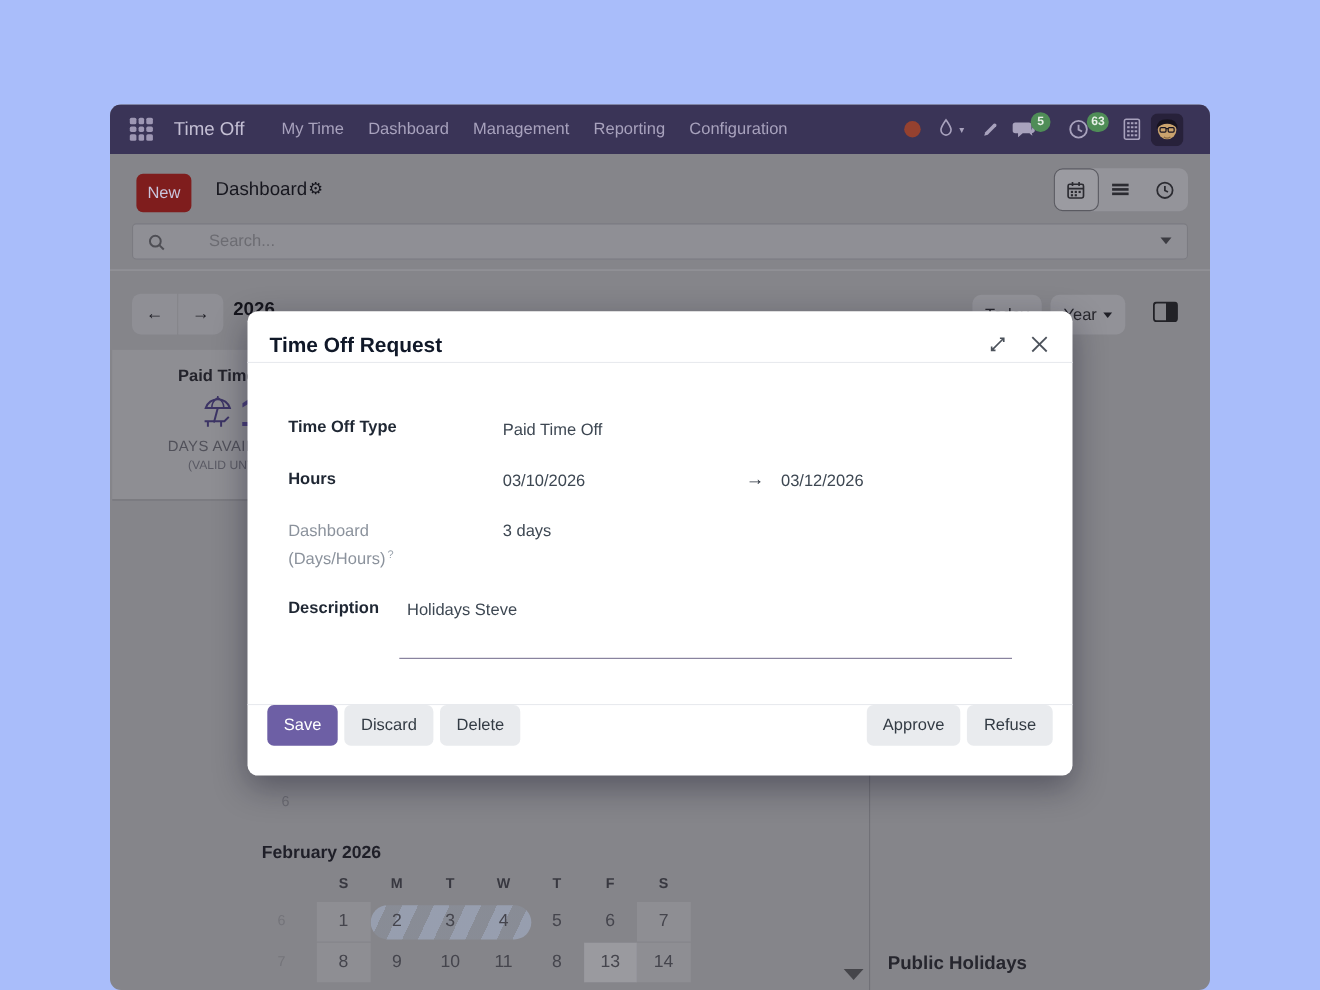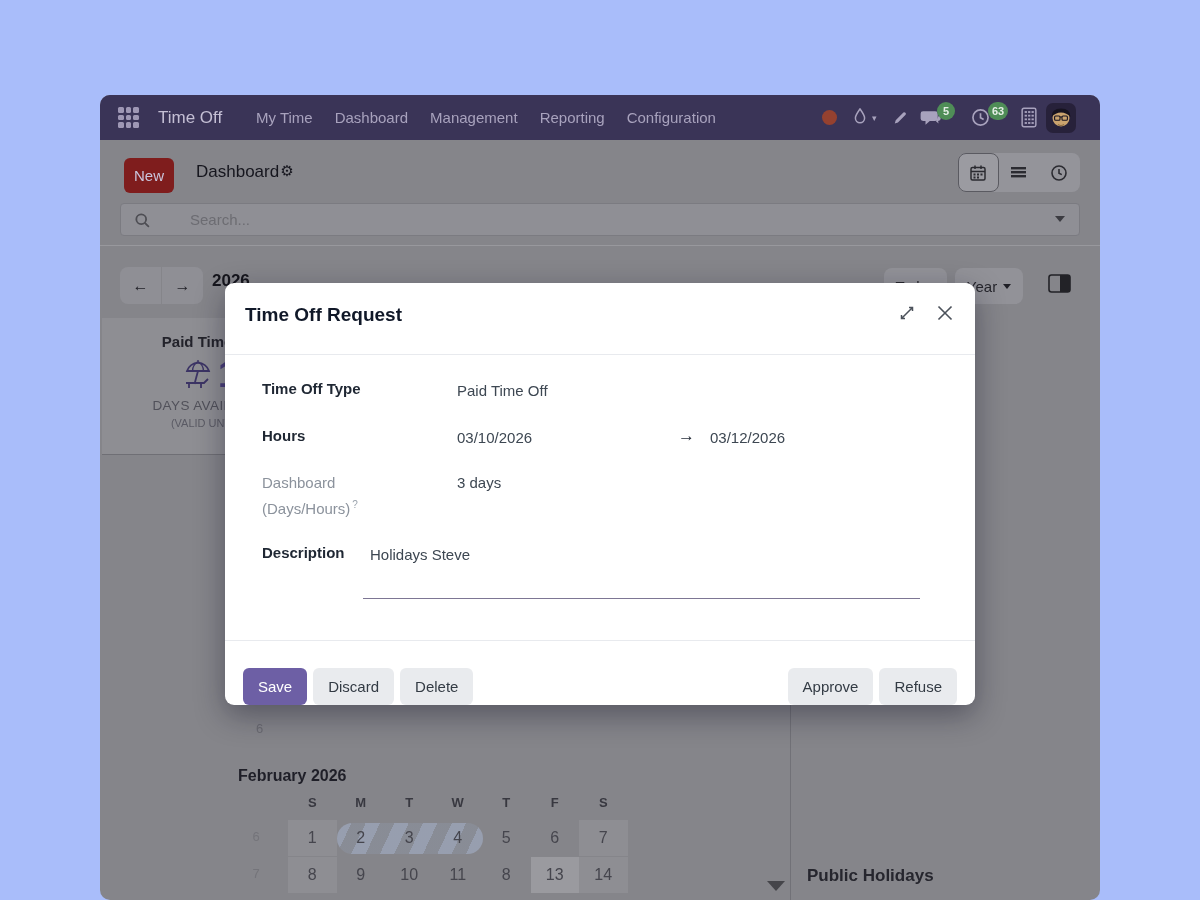--- a/index.html
+++ b/index.html
@@ -88,34 +88,34 @@
   .right-panel { position:absolute; left:690px; top:215px; width:310px; height:590px; border-left:1px solid #717177; }
   .event-line { position:absolute; left:16px; top:488px; font-size:15px; color:#4f4f57; }
   .event-date { font-weight:bold; color:#8f3054; }
   .rp-section { position:absolute; left:16px; top:556px; font-size:17px; font-weight:bold; color:#26262e; }
   .scroll-down { position:absolute; left:667px; top:786px; width:0; height:0;
     border-left:9px solid transparent; border-right:9px solid transparent; border-top:10px solid #45454a; }
 
   
   .modal { position:absolute; left:125px; top:188px; width:750px; height:422px; background:#ffffff;
     border-radius:9px; box-shadow:0 10px 30px rgba(15,15,35,.4); z-index:50; }
-  .modal-header { position:absolute; left:0; top:0; width:750px; height:72px; border-bottom:1px solid #e8eaee; }
+  .modal-header { position:absolute; left:0; top:0; width:750px; height:47px; border-bottom:1px solid #e8eaee; }
   .modal-title { position:absolute; left:20px; top:0; line-height:64px; font-size:19px; font-weight:600; color:#101828; }
   .icon-btn { position:absolute; background:none; border:none; cursor:pointer; }
   .expand-btn { left:672px; top:20px; } .close-btn { left:708px; top:18px; }
 
   .m-label { position:absolute; left:37px; font-size:15px; font-weight:600; color:#1f2733; }
   .m-label.muted { font-weight:400; color:#8b929c; }
   .m-value { position:absolute; font-size:15px; color:#3d4752; }
   .date-arrow { position:absolute; left:453px; top:143px; font-size:17px; color:#1f2733; }
   .req-help { font-size:10px; color:#9aa3ad; vertical-align:super; margin-left:2px; }
   .desc-line { position:absolute; left:138px; top:315px; width:557px; height:1px; background:#7d7694; }
 
   .modal-footer { position:absolute; left:0; top:357px; width:750px; height:65px; border-top:1px solid #e8eaee;
-    display:flex; align-items:flex-end; padding:0 18px; gap:6px; }
+    display:flex; align-items:flex-start; padding:0 18px; gap:6px; }
   .m-btn { height:37px; padding:0 15px; border:none; border-radius:6px; font-size:15px;
     font-family:"Liberation Sans",sans-serif; background:#e9ebee; color:#333b44; }
   .m-btn.primary { background:#6d5fa5; color:#ffffff; }
   .spacer { flex:1; }
 </style>
 </head>
 <body>
 
 <div class="app-window">
 

